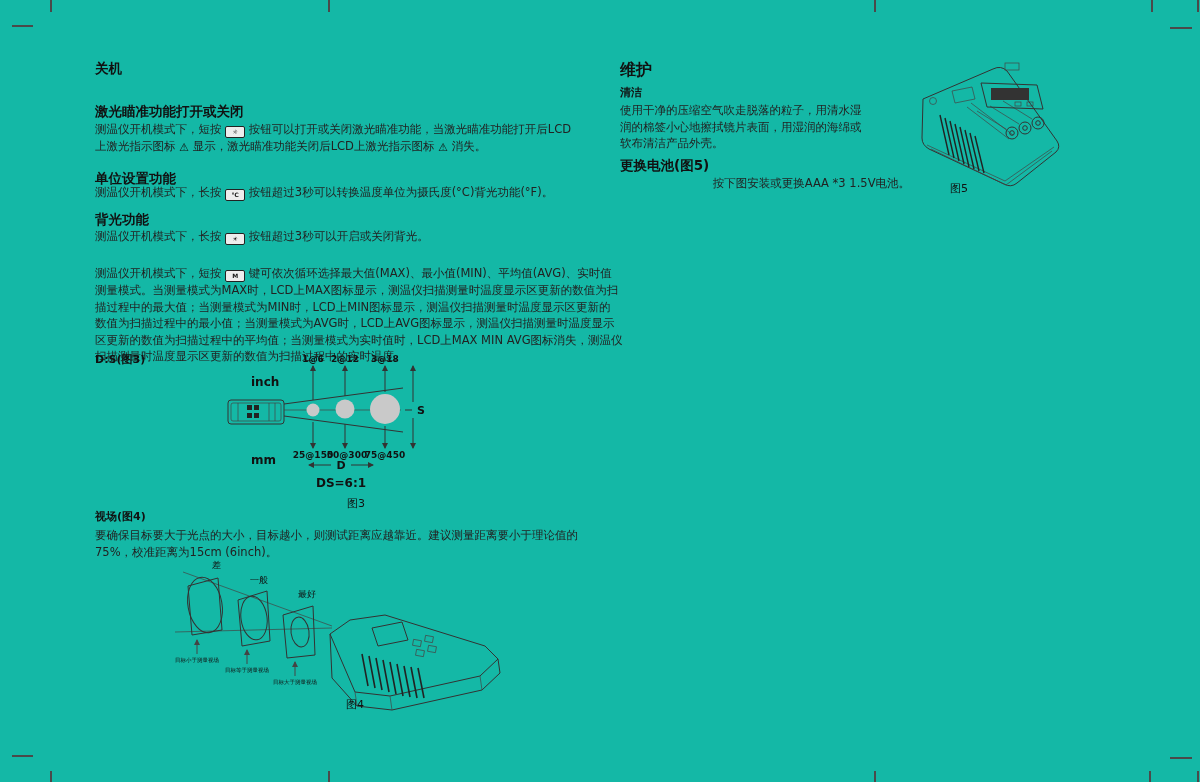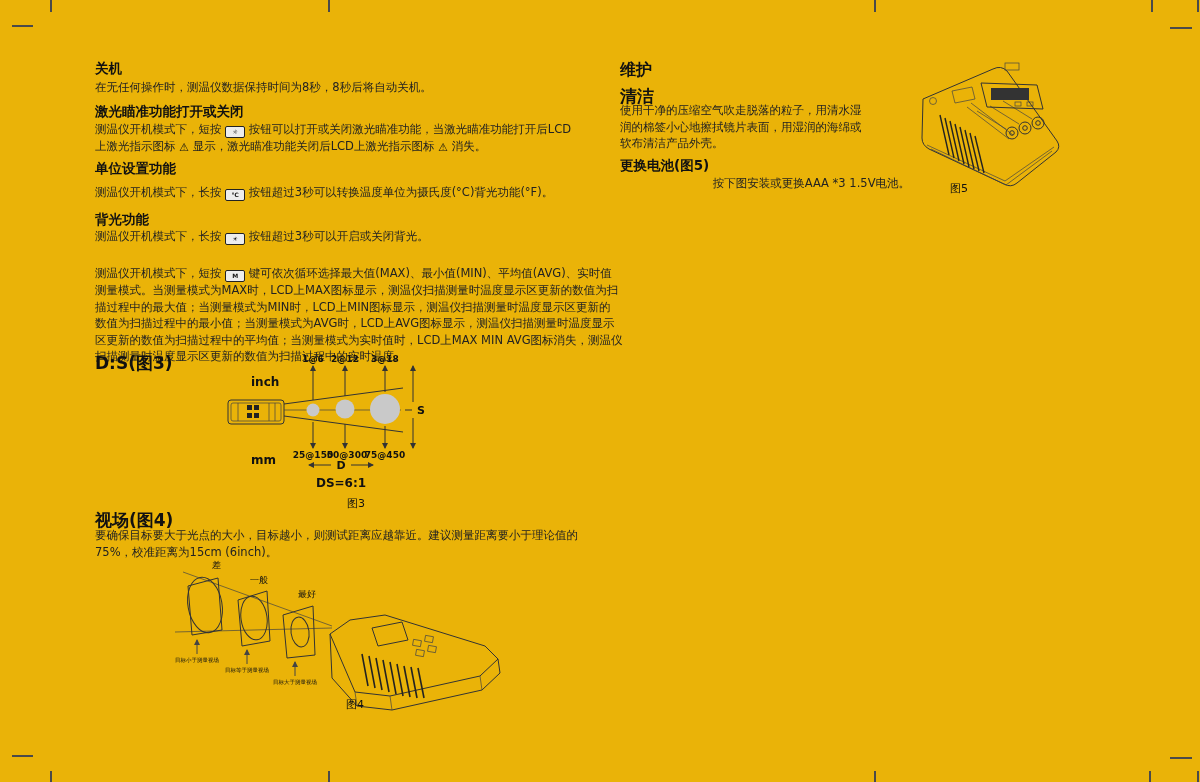--- a/index.html
+++ b/index.html
@@ -1,21 +1,21 @@
 <!DOCTYPE html>
 <html><head>
 <meta charset="utf-8">
 <style>
   html,body{margin:0;padding:0;background:#e8e8e8;}
-  #page{position:relative;width:1200px;height:782px;background:#eab308;overflow:hidden;
+  #page{position:relative;width:1200px;height:782px;background:#14b8a6;overflow:hidden;
         font-family:"DejaVu Sans","Liberation Sans",sans-serif;color:#1c1c1c;}
   .abs{position:absolute;}
   .h2{font-size:13.5px;font-weight:bold;color:#111;}
   .h1{font-size:16px;font-weight:bold;color:#111;}
-  .h3{font-size:17px;font-weight:bold;color:#111;}
+  .h3{font-size:11px;font-weight:bold;color:#111;}
   .body{font-size:11.5px;line-height:16.6px;white-space:pre-line;color:#222;}
   .w-left{width:585px;}
   .w-right{width:290px;}
   .key{display:inline-block;min-width:16px;height:10px;line-height:10px;border:1px solid #222;
        border-radius:2px;background:#ededed;font-size:6px;text-align:center;vertical-align:-1px;
        padding:0 1px;color:#111;font-weight:bold;}
   .tri{font-size:11px;vertical-align:-1px;color:#111;}
   .crop{position:absolute;background:#4a4a4a;}
   svg{display:block;}
   svg text{font-family:"DejaVu Sans","Liberation Sans",sans-serif;fill:#111;}
@@ -36,27 +36,26 @@
   <div class="crop" style="left:1170px;top:27px;width:22px;height:1.5px;"></div>
   <div class="crop" style="left:12px;top:755px;width:21px;height:1.5px;"></div>
   <div class="crop" style="left:1170px;top:757px;width:22px;height:1.5px;"></div>
   <div class="crop" style="left:50px;top:771px;width:1.5px;height:11px;"></div>
   <div class="crop" style="left:328px;top:771px;width:1.5px;height:11px;"></div>
   <div class="crop" style="left:874px;top:771px;width:1.5px;height:11px;"></div>
   <div class="crop" style="left:1149px;top:771px;width:1.5px;height:11px;"></div>
   <div class="crop" style="left:1197px;top:771px;width:1.5px;height:11px;"></div>
 
   <div class="abs h2" style="left:95px;top:60px;">关机</div>
-  <div class="abs body w-left" style="left:95px;top:79px;">在无任何操作时，测温仪数据保持时间为8秒，8秒后将自动关机。</div>
 
   <div class="abs h2" style="left:95px;top:103px;">激光瞄准功能打开或关闭</div>
   <div class="abs body w-left" style="left:95px;top:121px;"><span>测温仪开机模式下，短按 </span><span class="key">☼</span><span> 按钮可以打开或关闭激光瞄准功能，当激光瞄准功能打开后LCD
 上激光指示图标 </span><span class="tri">⚠</span><span> 显示，激光瞄准功能关闭后LCD上激光指示图标 </span><span class="tri">⚠</span><span> 消失。</span></div>
 
-  <div class="abs h2" style="left:95px;top:160px;">单位设置功能</div>
+  <div class="abs h2" style="left:95px;top:170px;">单位设置功能</div>
   <div class="abs body w-left" style="left:95px;top:184px;"><span>测温仪开机模式下，长按 </span><span class="key">℃</span><span> 按钮超过3秒可以转换温度单位为摄氏度(°C)背光功能(°F)。</span></div>
 
   <div class="abs h2" style="left:95px;top:211px;">背光功能</div>
   <div class="abs body w-left" style="left:95px;top:228px;"><span>测温仪开机模式下，长按 </span><span class="key">☀</span><span> 按钮超过3秒可以开启或关闭背光。</span></div>
 
   <div class="abs body w-left" style="left:95px;top:265px;"><span>测温仪开机模式下，短按 </span><span class="key">M</span><span> 键可依次循环选择最大值(MAX)、最小值(MIN)、平均值(AVG)、实时值
 测量模式。当测量模式为MAX时，LCD上MAX图标显示，测温仪扫描测量时温度显示区更新的数值为扫
 描过程中的最大值；当测量模式为MIN时，LCD上MIN图标显示，测温仪扫描测量时温度显示区更新的
 数值为扫描过程中的最小值；当测量模式为AVG时，LCD上AVG图标显示，测温仪扫描测量时温度显示
 区更新的数值为扫描过程中的平均值；当测量模式为实时值时，LCD上MAX MIN AVG图标消失，测温仪

